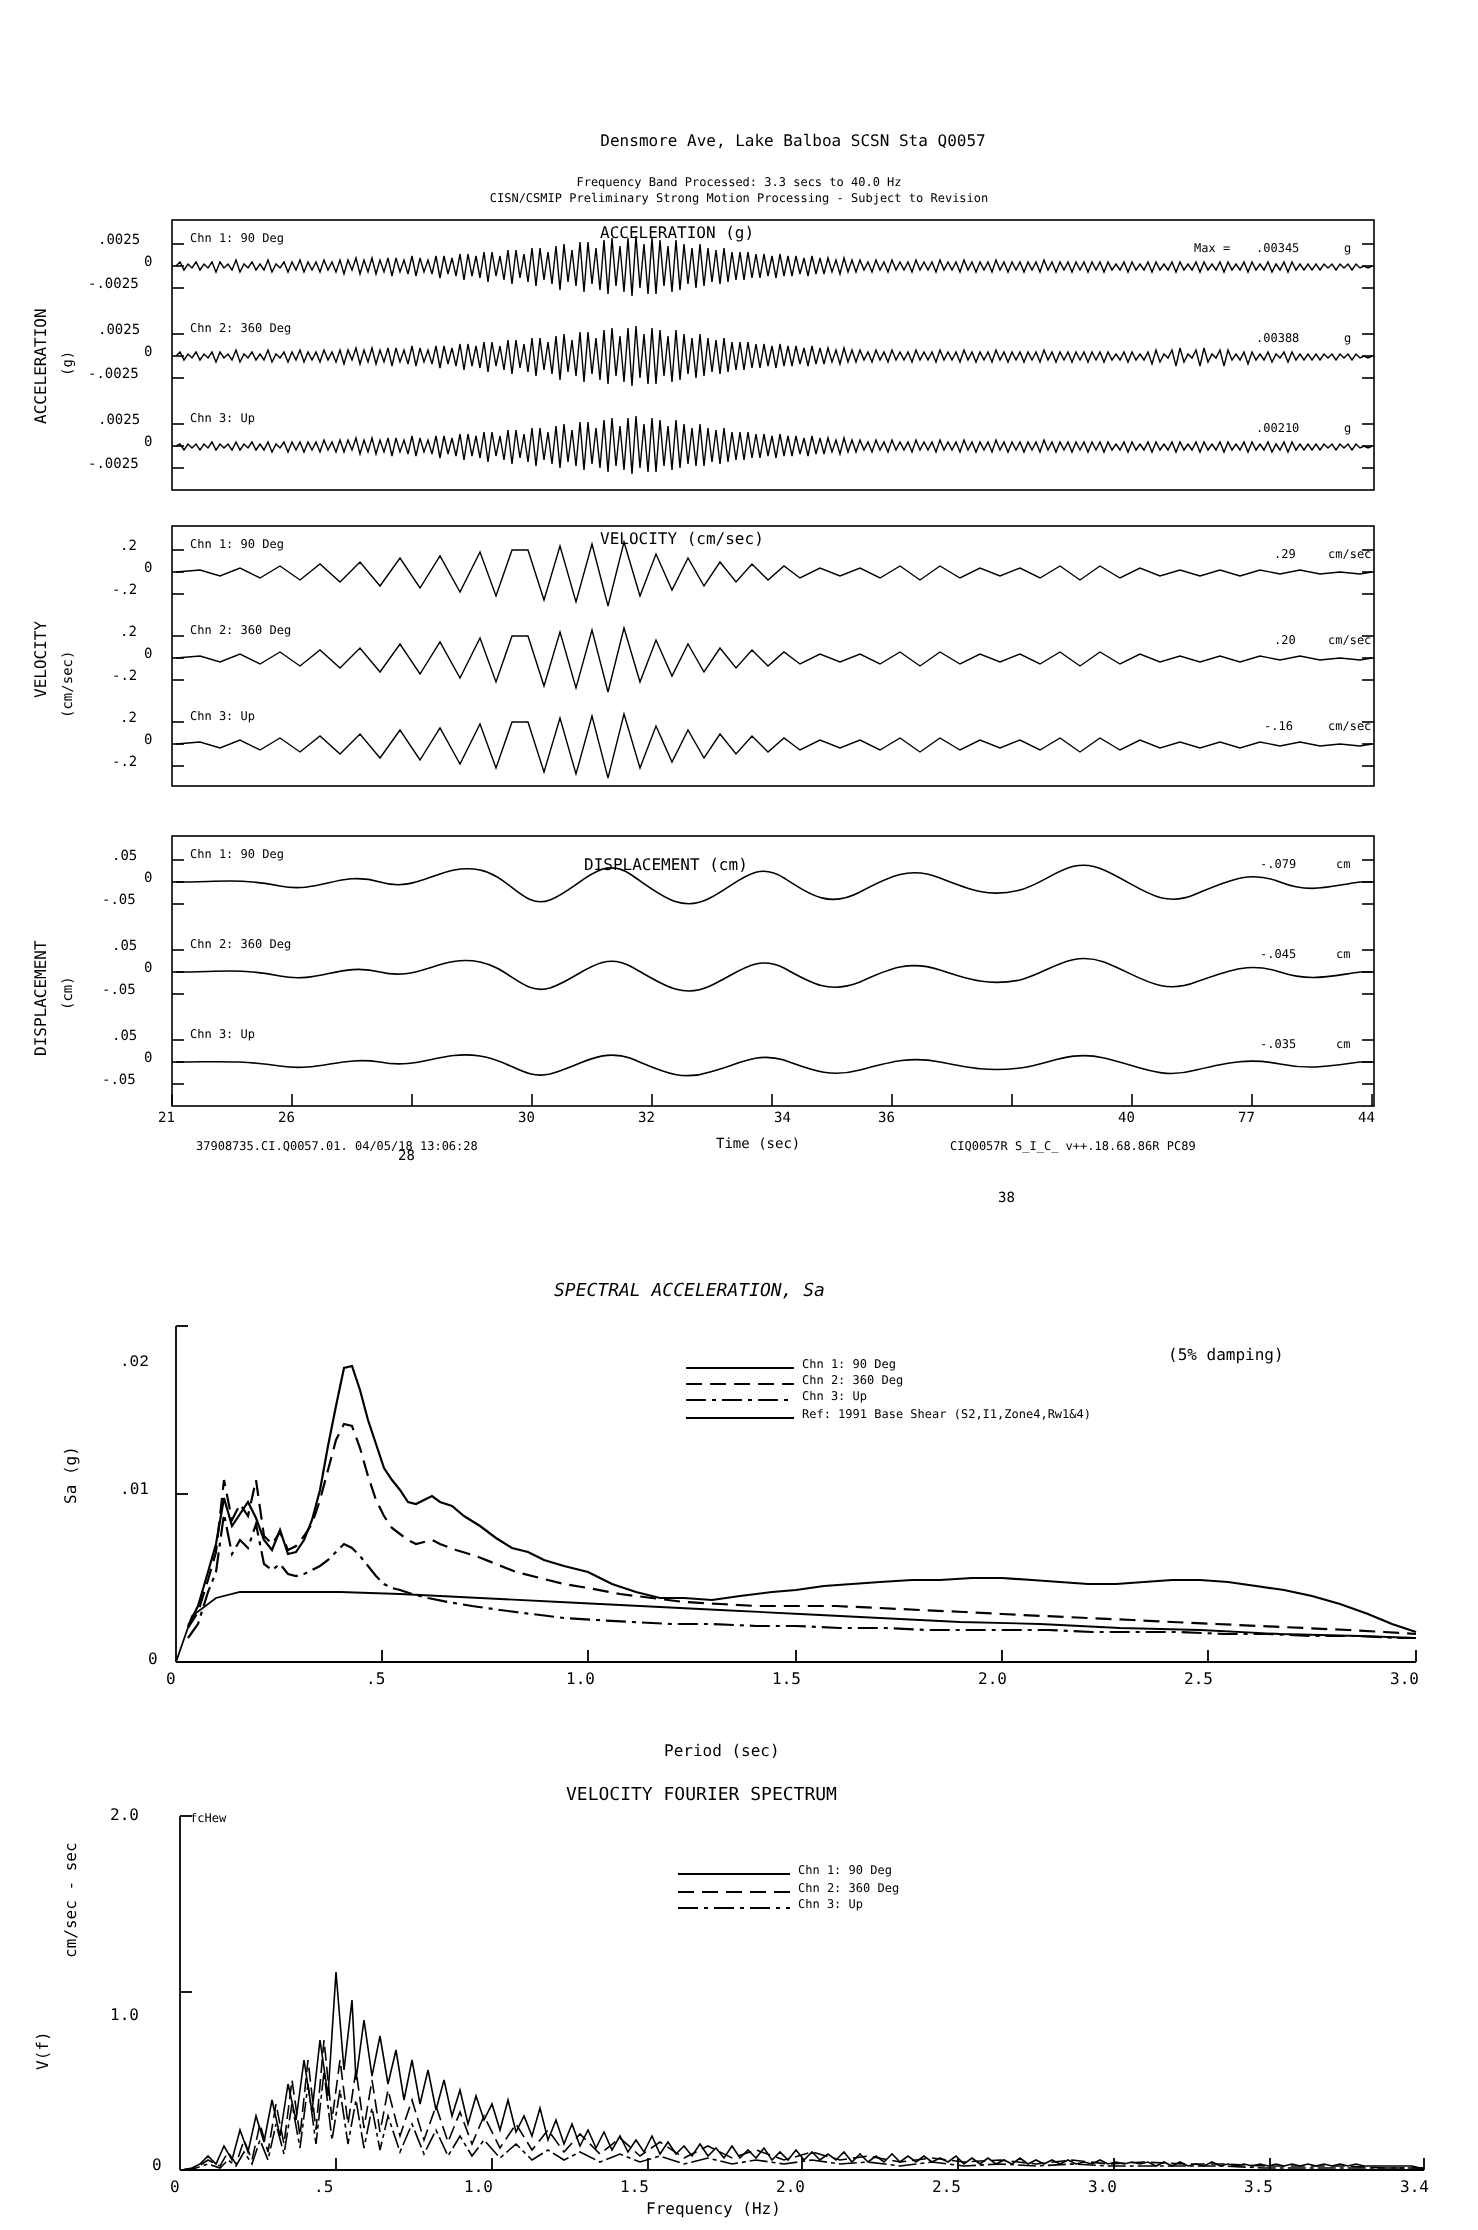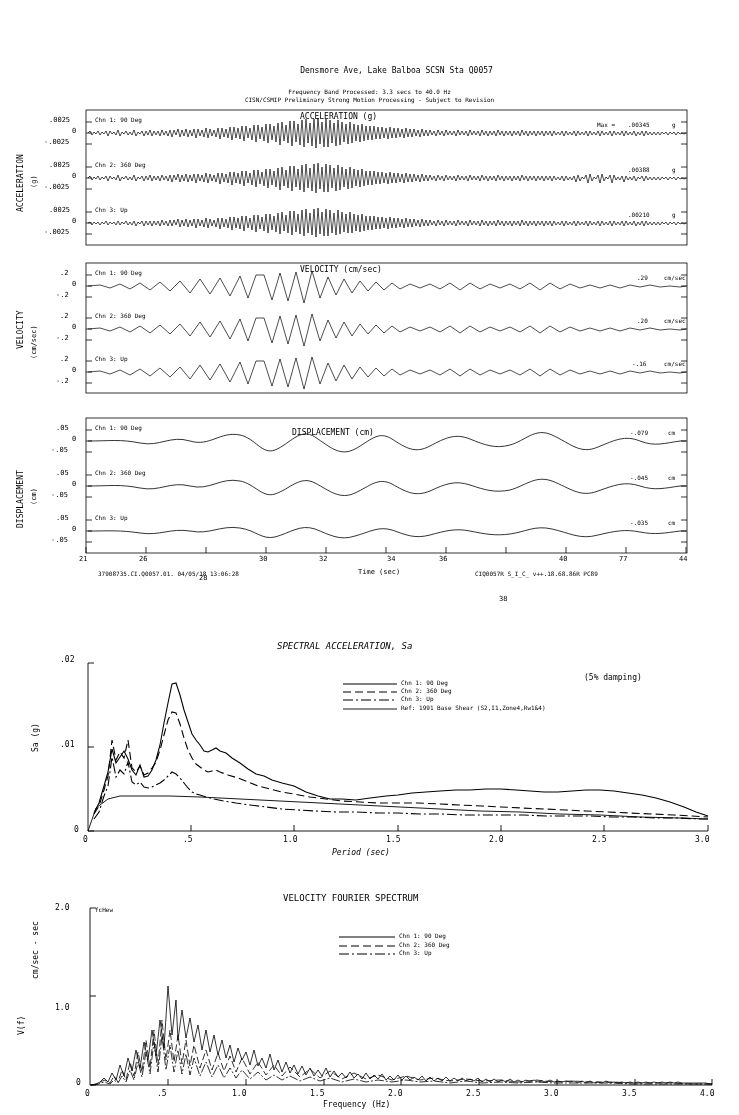--- a/index.html
+++ b/index.html
@@ -223,23 +223,23 @@
   <div class="abs t7" style="left:619px;top:555px;">77</div>
   <div class="abs t7" style="left:679px;top:555px;">44</div>
 
   <div class="abs t6" style="left:98px;top:570px;">37908735.CI.Q0057.01. 04/05/18 13:06:28</div>
   <div class="abs t7" style="left:358px;top:568px;">Time (sec)</div>
   <div class="abs t6" style="left:475px;top:570px;">CIQ0057R  S_I_C_  v++.18.68.86R  PC89</div>
 
   <div class="abs t9" style="left:277px;top:641px;font-style:italic;">SPECTRAL ACCELERATION, Sa</div>
   <div class="abs t8" style="left:584px;top:673px;">(5% damping)</div>
   <div class="abs t8 vert" style="left:31px;top:718px;height:40px;">Sa (g)</div>
-  <div class="abs t8" style="left:332px;top:848px;font-style:italic;">Period (sec)</div>
-
-  <div class="abs t8" style="left:60px;top:655px;">.02</div>
+  <div class="abs t8" style="left:332px;top:871px;">Period (sec)</div>
+
+  <div class="abs t8" style="left:60px;top:677px;font-family:Liberation Mono, monospace;">.02</div>
   <div class="abs t8" style="left:60px;top:740px;">.01</div>
   <div class="abs t8" style="left:74px;top:825px;">0</div>
 
   <div class="abs t8" style="left:83px;top:835px;">0</div>
   <div class="abs t8" style="left:183px;top:835px;">.5</div>
   <div class="abs t8" style="left:283px;top:835px;">1.0</div>
   <div class="abs t8" style="left:386px;top:835px;">1.5</div>
   <div class="abs t8" style="left:489px;top:835px;">2.0</div>
   <div class="abs t8" style="left:592px;top:835px;">2.5</div>
   <div class="abs t8" style="left:695px;top:835px;">3.0</div>
@@ -293,21 +293,21 @@
   <div class="abs t8" style="left:76px;top:1078px;">0</div>
 
   <div class="abs t8" style="left:85px;top:1089px;">0</div>
   <div class="abs t8" style="left:157px;top:1089px;">.5</div>
   <div class="abs t8" style="left:232px;top:1089px;">1.0</div>
   <div class="abs t8" style="left:310px;top:1089px;">1.5</div>
   <div class="abs t8" style="left:388px;top:1089px;">2.0</div>
   <div class="abs t8" style="left:466px;top:1089px;">2.5</div>
   <div class="abs t8" style="left:544px;top:1089px;">3.0</div>
   <div class="abs t8" style="left:622px;top:1089px;">3.5</div>
-  <div class="abs t8" style="left:700px;top:1089px;">4.0</div>
+  <div class="abs t8" style="left:700px;top:1089px;">3.4</div>
 
   <svg class="abs" style="left:0;top:890px;" width="739" height="205">
     <g stroke="#000" fill="none" stroke-width="0.9">
       <line x1="90" y1="18" x2="90" y2="195"></line>
       <line x1="90" y1="195" x2="712" y2="195"></line>
       <line x1="90" y1="18" x2="96" y2="18"></line>
       <line x1="90" y1="106" x2="96" y2="106"></line>
       <line x1="90" y1="195" x2="96" y2="195"></line>
       <line x1="168" y1="195" x2="168" y2="189"></line>
       <line x1="246" y1="195" x2="246" y2="189"></line>

